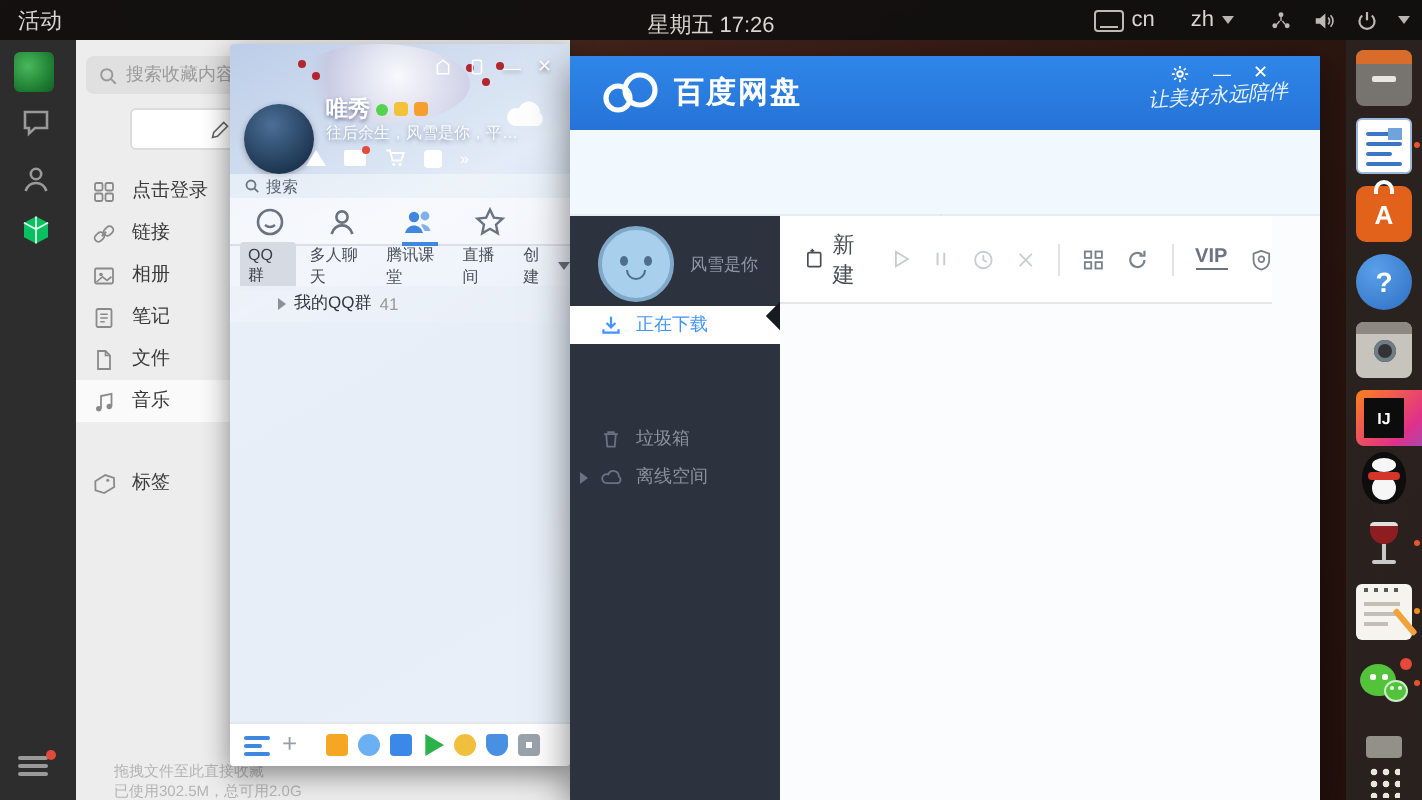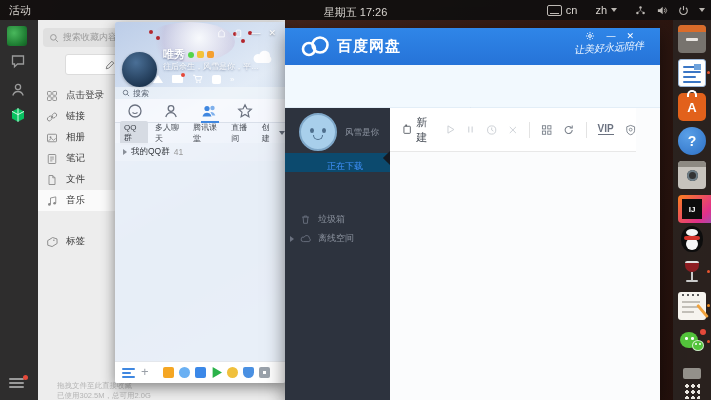--- a/index.html
+++ b/index.html
@@ -55,21 +55,21 @@
   .qq-cloud{position:absolute;left:137px;top:28px;}
   .qq-search{position:absolute;left:0;top:65px;width:170px;height:12px;background:rgba(246,249,252,.55);
     display:flex;align-items:center;gap:3px;padding-left:7px;box-sizing:border-box;font-size:8px;color:#5a6472;}
   .qq-tabs{position:absolute;left:0;top:77px;width:170px;height:24px;background:rgba(252,253,255,.78);border-bottom:1px solid rgba(190,200,215,.5);box-sizing:border-box;}
   .qq-tab{position:absolute;top:4px;width:16px;height:16px;}
   .qq-tab-underline{position:absolute;left:86px;top:22px;width:18px;height:2px;background:#3f87e0;}
   .qq-subtabs{position:absolute;left:0;top:101px;width:170px;height:20px;background:rgba(248,250,253,.72);
     display:flex;align-items:center;gap:7px;padding-left:5px;box-sizing:border-box;font-size:8px;color:#4a4f57;}
   .qq-chip{background:#d6dbe3;border-radius:2px;padding:2px 4px;color:#3a3f47;}
   .qq-grouprow{position:absolute;left:0;top:121px;width:170px;height:18px;background:rgba(240,244,250,.8);
-    display:flex;align-items:center;gap:4px;padding-left:8px;box-sizing:border-box;font-size:8.5px;color:#33373d;}
+    display:flex;align-items:center;gap:4px;padding-left:24px;box-sizing:border-box;font-size:8.5px;color:#33373d;}
   .tri-r{width:0;height:0;border-top:3px solid transparent;border-bottom:3px solid transparent;border-left:4px solid #8a9099;}
   .qq-body{position:absolute;left:0;top:139px;width:170px;height:200px;background:rgba(233,239,248,.94);}
   .qq-foot{position:absolute;left:0;top:339px;width:170px;height:22px;background:#fff;border-top:1px solid #e4e7ec;box-sizing:border-box;}
   .qq-menu-ic{position:absolute;left:7px;top:6px;width:13px;height:10px;}
   .qq-menu-ic i{display:block;height:2px;margin-bottom:2px;background:#3f87e0;border-radius:1px;}
   .qq-plus{position:absolute;left:26px;top:2px;color:#9aa0a8;font-size:13px;}
   .qq-app{position:absolute;top:5px;width:11px;height:11px;border-radius:2px;}
   
   .bd{left:285px;top:28px;width:375px;height:372px;background:#fff;box-shadow:0 6px 18px rgba(0,0,0,.5);}
   .bd-head{position:absolute;left:0;top:0;width:375px;height:37px;background:linear-gradient(#2f86e8,#2673d8);}
@@ -82,21 +82,21 @@
   .bd-login{position:absolute;left:210px;top:48px;display:flex;align-items:center;gap:7px;font-size:12px;color:#4a5563;}
   .bd-mascot{position:absolute;left:36px;top:58px;width:14px;height:22px;background:linear-gradient(20deg,#f08c1f,#e2641a);
     border-radius:60% 40% 50% 50%;transform:rotate(18deg);}
   .bd-side{position:absolute;left:0;top:80px;width:105px;height:292px;background:#2d333e;}
   .bd-face{position:absolute;left:14px;top:5px;width:38px;height:38px;border-radius:50%;background:#a8cfeb;border:2px solid #7fa8c9;box-sizing:border-box;}
   .bd-face i{position:absolute;top:13px;width:4px;height:5px;border-radius:50%;background:#4d6e8c;}
   .bd-face .smile{position:absolute;left:12px;top:20px;width:10px;height:5px;border:1.5px solid #4d6e8c;border-top:none;border-radius:0 0 8px 8px;box-sizing:border-box;background:none;}
   .bd-clicklogin{position:absolute;left:60px;top:19px;color:#8f96a3;font-size:8.5px;}
   .bd-item{position:absolute;left:0;width:105px;height:19px;display:flex;align-items:center;gap:7px;padding-left:15px;box-sizing:border-box;
     color:#8a919d;font-size:9px;}
-  .bd-item.active{background:#0c4a6e;color:#4193ff;flex-direction:column;}
+  .bd-item.active{background:#ffffff;color:#4193ff;}
   .bd-pointer{position:absolute;left:100px;top:125px;width:10px;height:10px;background:#161a22;transform:rotate(45deg);}
   .bd-content{position:absolute;left:105px;top:80px;width:270px;height:292px;background:#fbfcfd;}
   .bd-toolbar{position:absolute;left:0;top:0;width:246px;height:44px;background:#fff;border-bottom:1px solid #e8e8e8;box-sizing:border-box;
     display:flex;align-items:center;gap:11px;padding-left:12px;color:#6b7280;}
   .bd-new{display:flex;align-items:center;gap:4px;font-size:11px;color:#474d56;}
   .bd-sep{width:1px;height:16px;background:#e3e3e3;}
   .bd-vip{font-size:10px;font-weight:bold;color:#6b7280;border-bottom:1.5px solid #6b7280;line-height:10px;}
   .gray-ic{color:#c9cdd3;}
   .mid-ic{color:#7b828c;}
   

